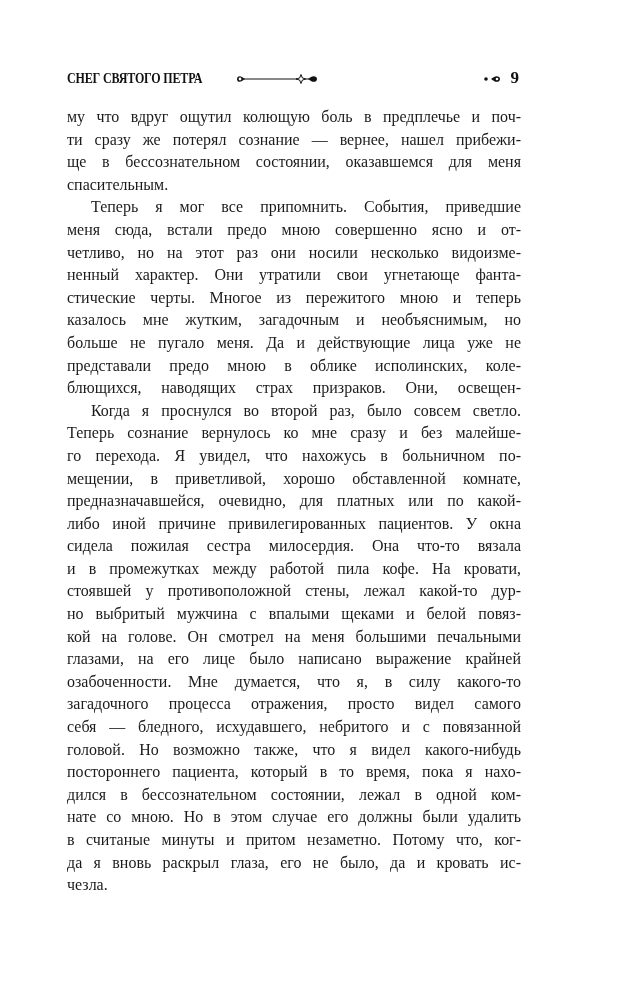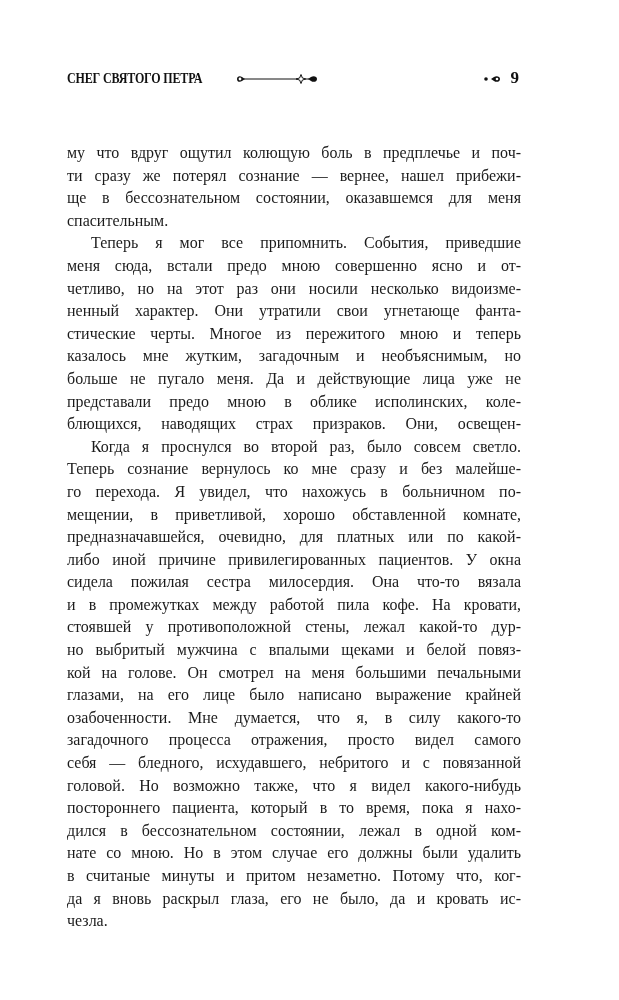--- a/index.html
+++ b/index.html
@@ -70,21 +70,20 @@
     
     .body-text {
       position: absolute;
       left: 67px;
       top: 106px;
       width: 454px;
       font-family: "Liberation Serif", "DejaVu Serif", serif;
       font-size: 17.2px;
       line-height: 22.6px;
       color: #1b1b1b;
-      margin-top: 36px;
     }
     .line {
       display: block;
       height: 22.6px;
       white-space: nowrap;
       text-align: justify;
       text-align-last: justify;
       transform: scaleX(0.93);
       transform-origin: left center;
       width: calc(454px / 0.93);

